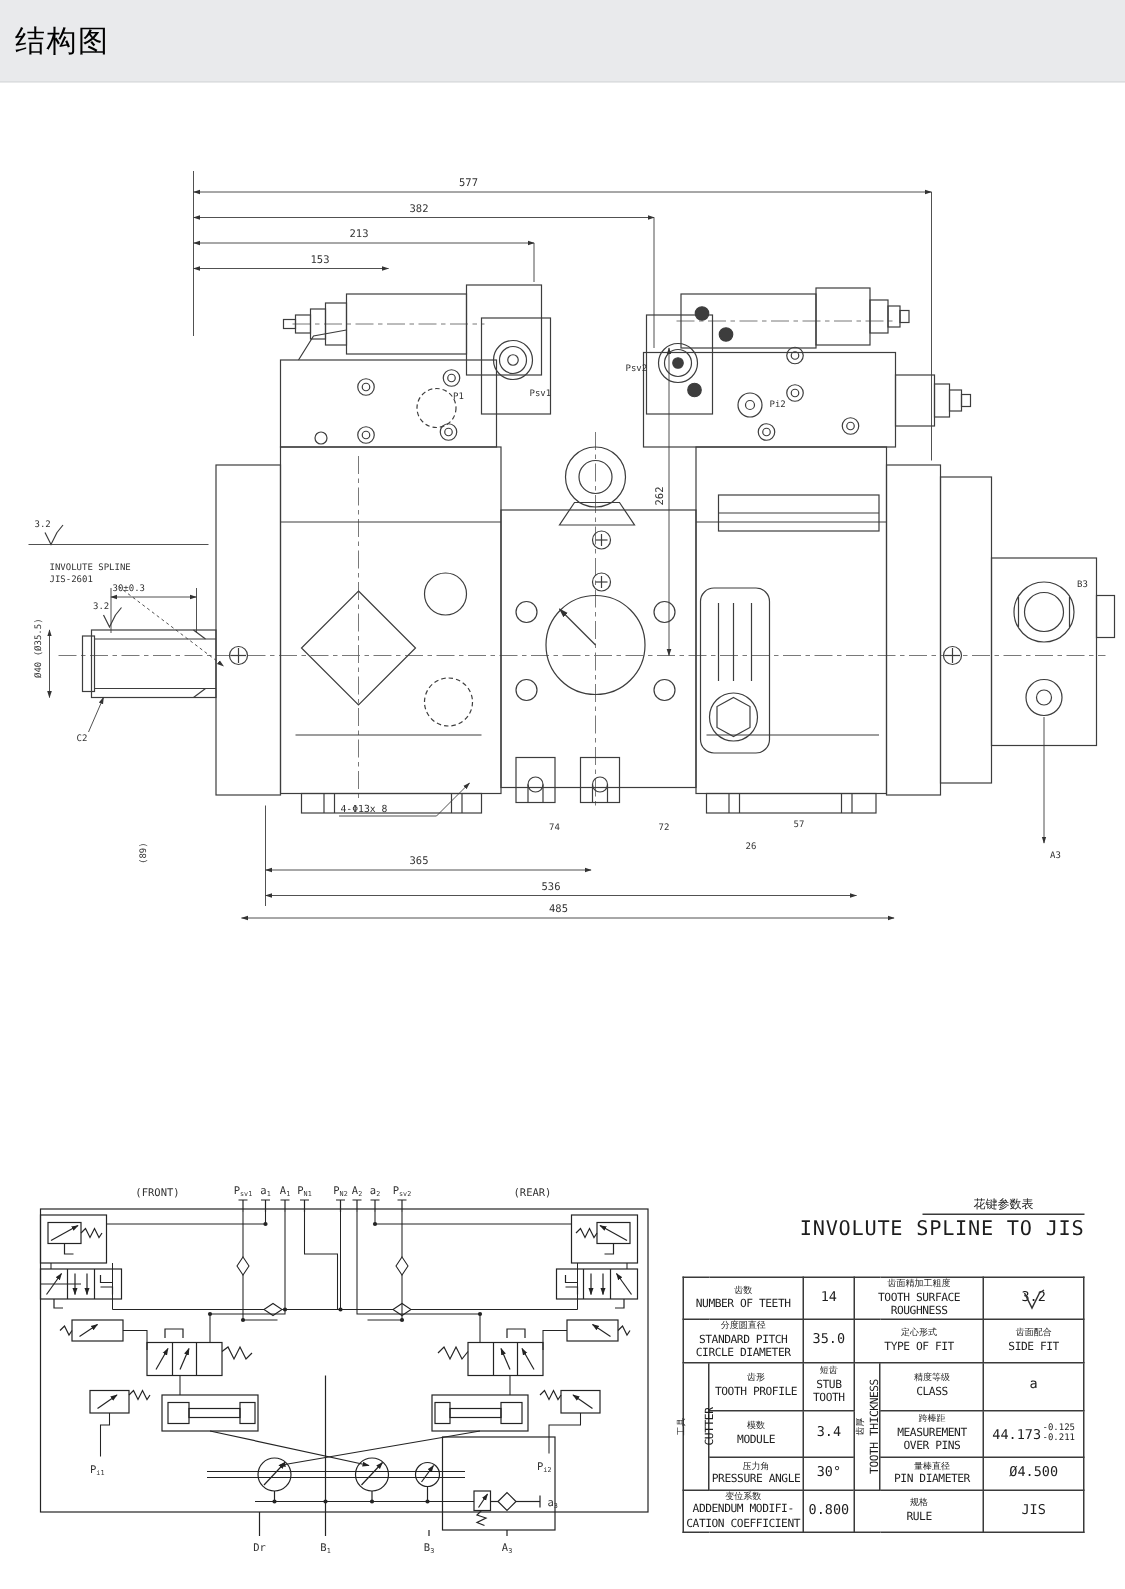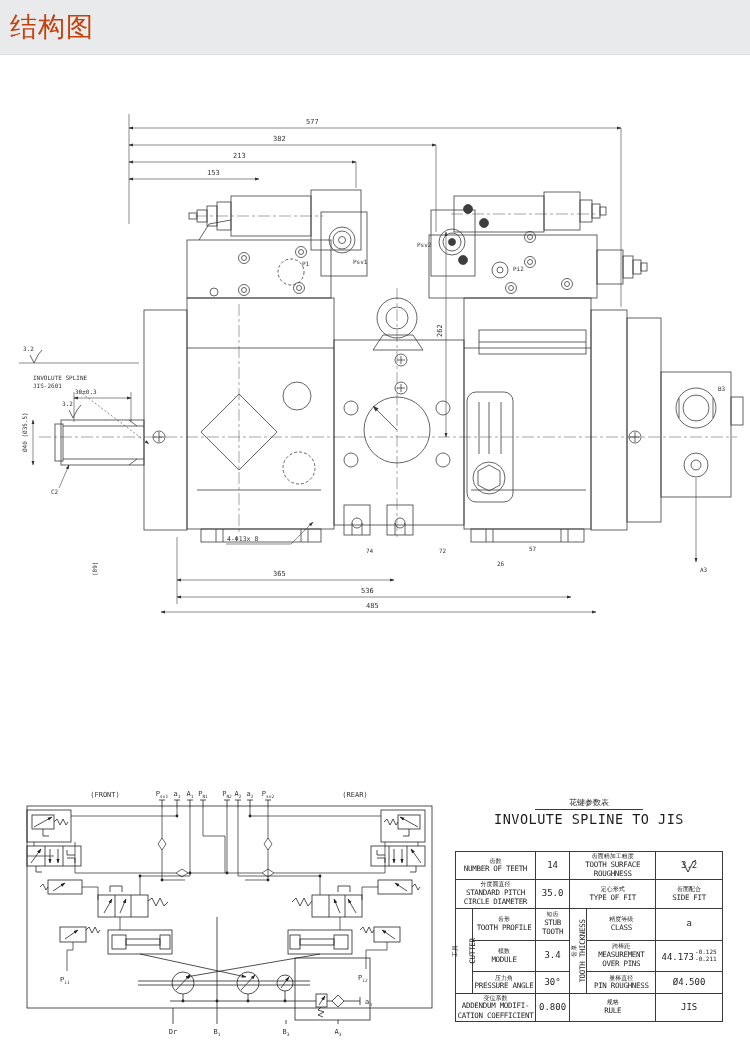--- a/index.html
+++ b/index.html
@@ -1,28 +1,28 @@
 <!DOCTYPE html>
 <html><head>
 <meta charset="utf-8">
 <style>
   html,body{margin:0;padding:0}
   body{width:750px;height:1059px;background:#fff;position:relative;overflow:hidden;
        font-family:"Liberation Sans",sans-serif;color:#222}
   .header{position:absolute;left:0;top:0;width:750px;height:54px;background:#e9eaec;
           border-bottom:1px solid #dbdddf;display:flex;align-items:center}
-  .header .t{font-size:27px;color:#c2410c;margin-left:10px;letter-spacing:1px}
+  .header .t{font-size:20px;color:#000000;margin-left:10px;letter-spacing:1px}
   svg{position:absolute;overflow:visible}
   #main-drawing{left:11px;top:92px}
   #schematic{left:20px;top:780px}
   svg text{font-family:"DejaVu Sans Mono","Liberation Mono",monospace;fill:#333}
   
   .spec{position:absolute;left:455px;top:790px;width:268px;
         font-family:"DejaVu Sans Mono","Liberation Mono",monospace;color:#1d1d1d}
-  .spec .title{ text-align:center }
+  .spec .title{ text-align:right }
   .spec .title .cn{display:inline-block;font-size:8px;font-family:"DejaVu Sans",sans-serif;
         border-bottom:1.5px solid #3a3a3a;padding:0 34px 1px 34px}
   .spec .title .en{font-size:13.5px;letter-spacing:.5px;margin-top:1px}
   table.spl{border-collapse:collapse;margin-top:24px;width:268px;table-layout:fixed}
   table.spl td{border:1px solid #3a3a3a;text-align:center;vertical-align:middle;
         padding:1px 1px;font-size:7.5px;line-height:1.25}
   table.spl .cn{display:block;font-size:6px;font-family:"DejaVu Sans",sans-serif;color:#222;line-height:1.1}
   table.spl .en{display:block;font-size:7.5px;letter-spacing:-0.3px}
   table.spl .val{font-size:9px}
   table.spl td.rot{width:17px;padding:0}
@@ -564,21 +564,21 @@
       </td>
     </tr>
     <tr>
       <td>
         <span class="cn">压力角</span>
             <span class="en">PRESSURE ANGLE</span>
       </td>
       <td class="val">30°</td>
       <td>
         <span class="cn">量棒直径</span>
-            <span class="en">PIN ROUGHNESS</span>
+            <span class="en">PIN DIAMETER</span>
       </td>
       <td class="val">Ø4.500</td>
     </tr>
     <tr>
       <td colspan="2">
         <span class="cn">变位系数</span>
             <span class="en">ADDENDUM MODIFI- CATION COEFFICIENT</span>
       </td>
       <td class="val">0.800</td>
       <td colspan="2">

